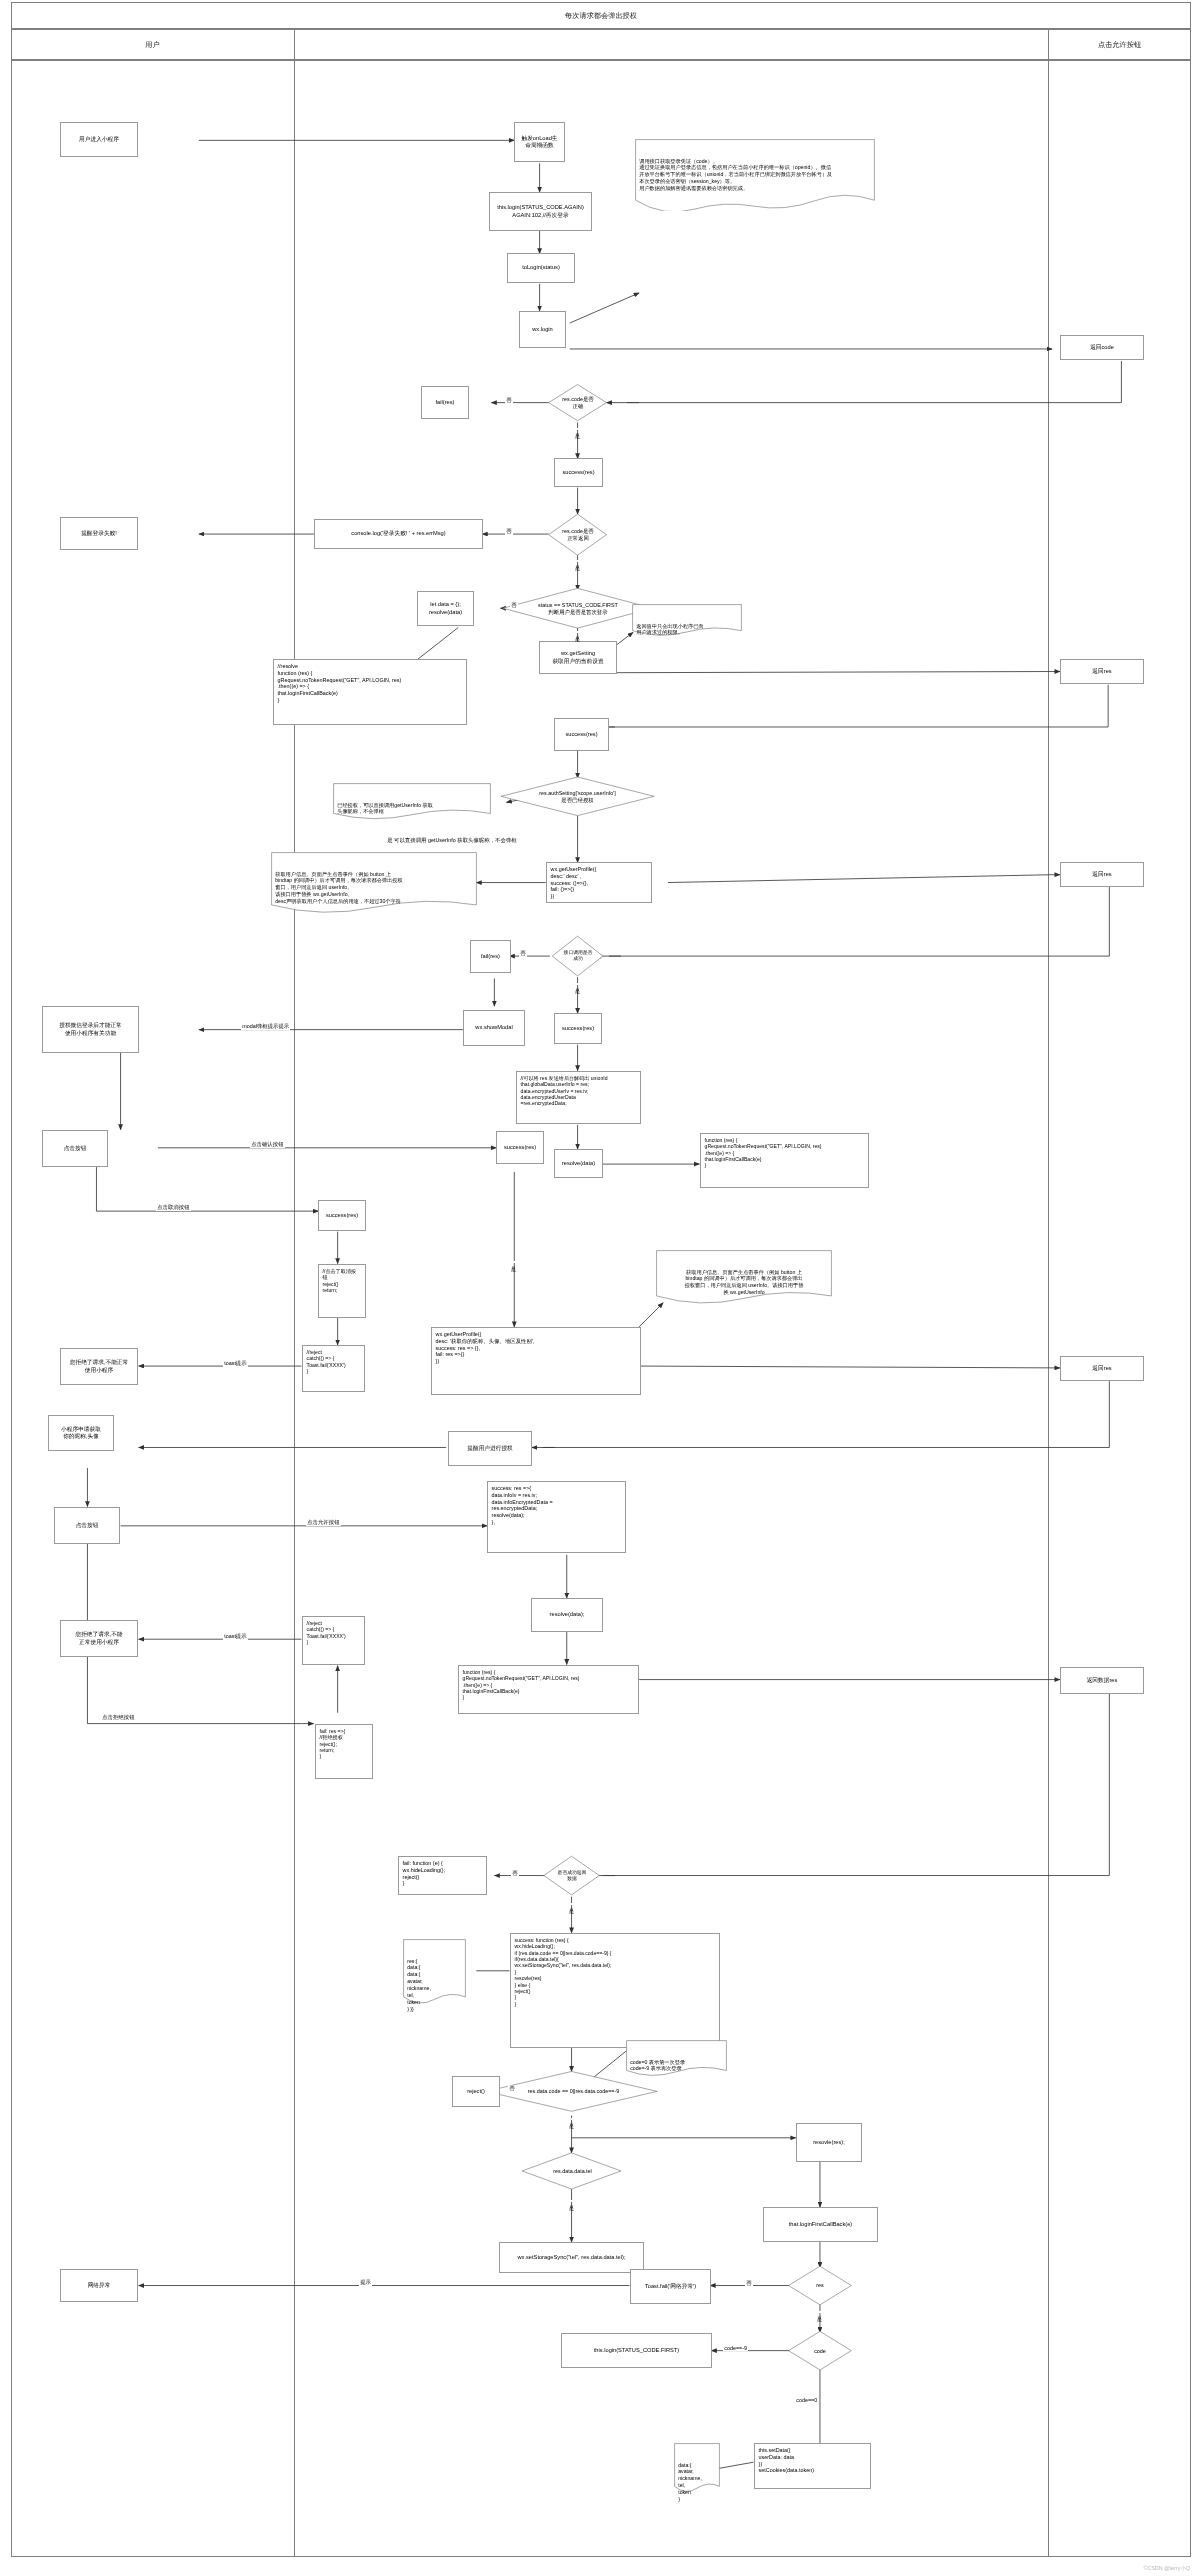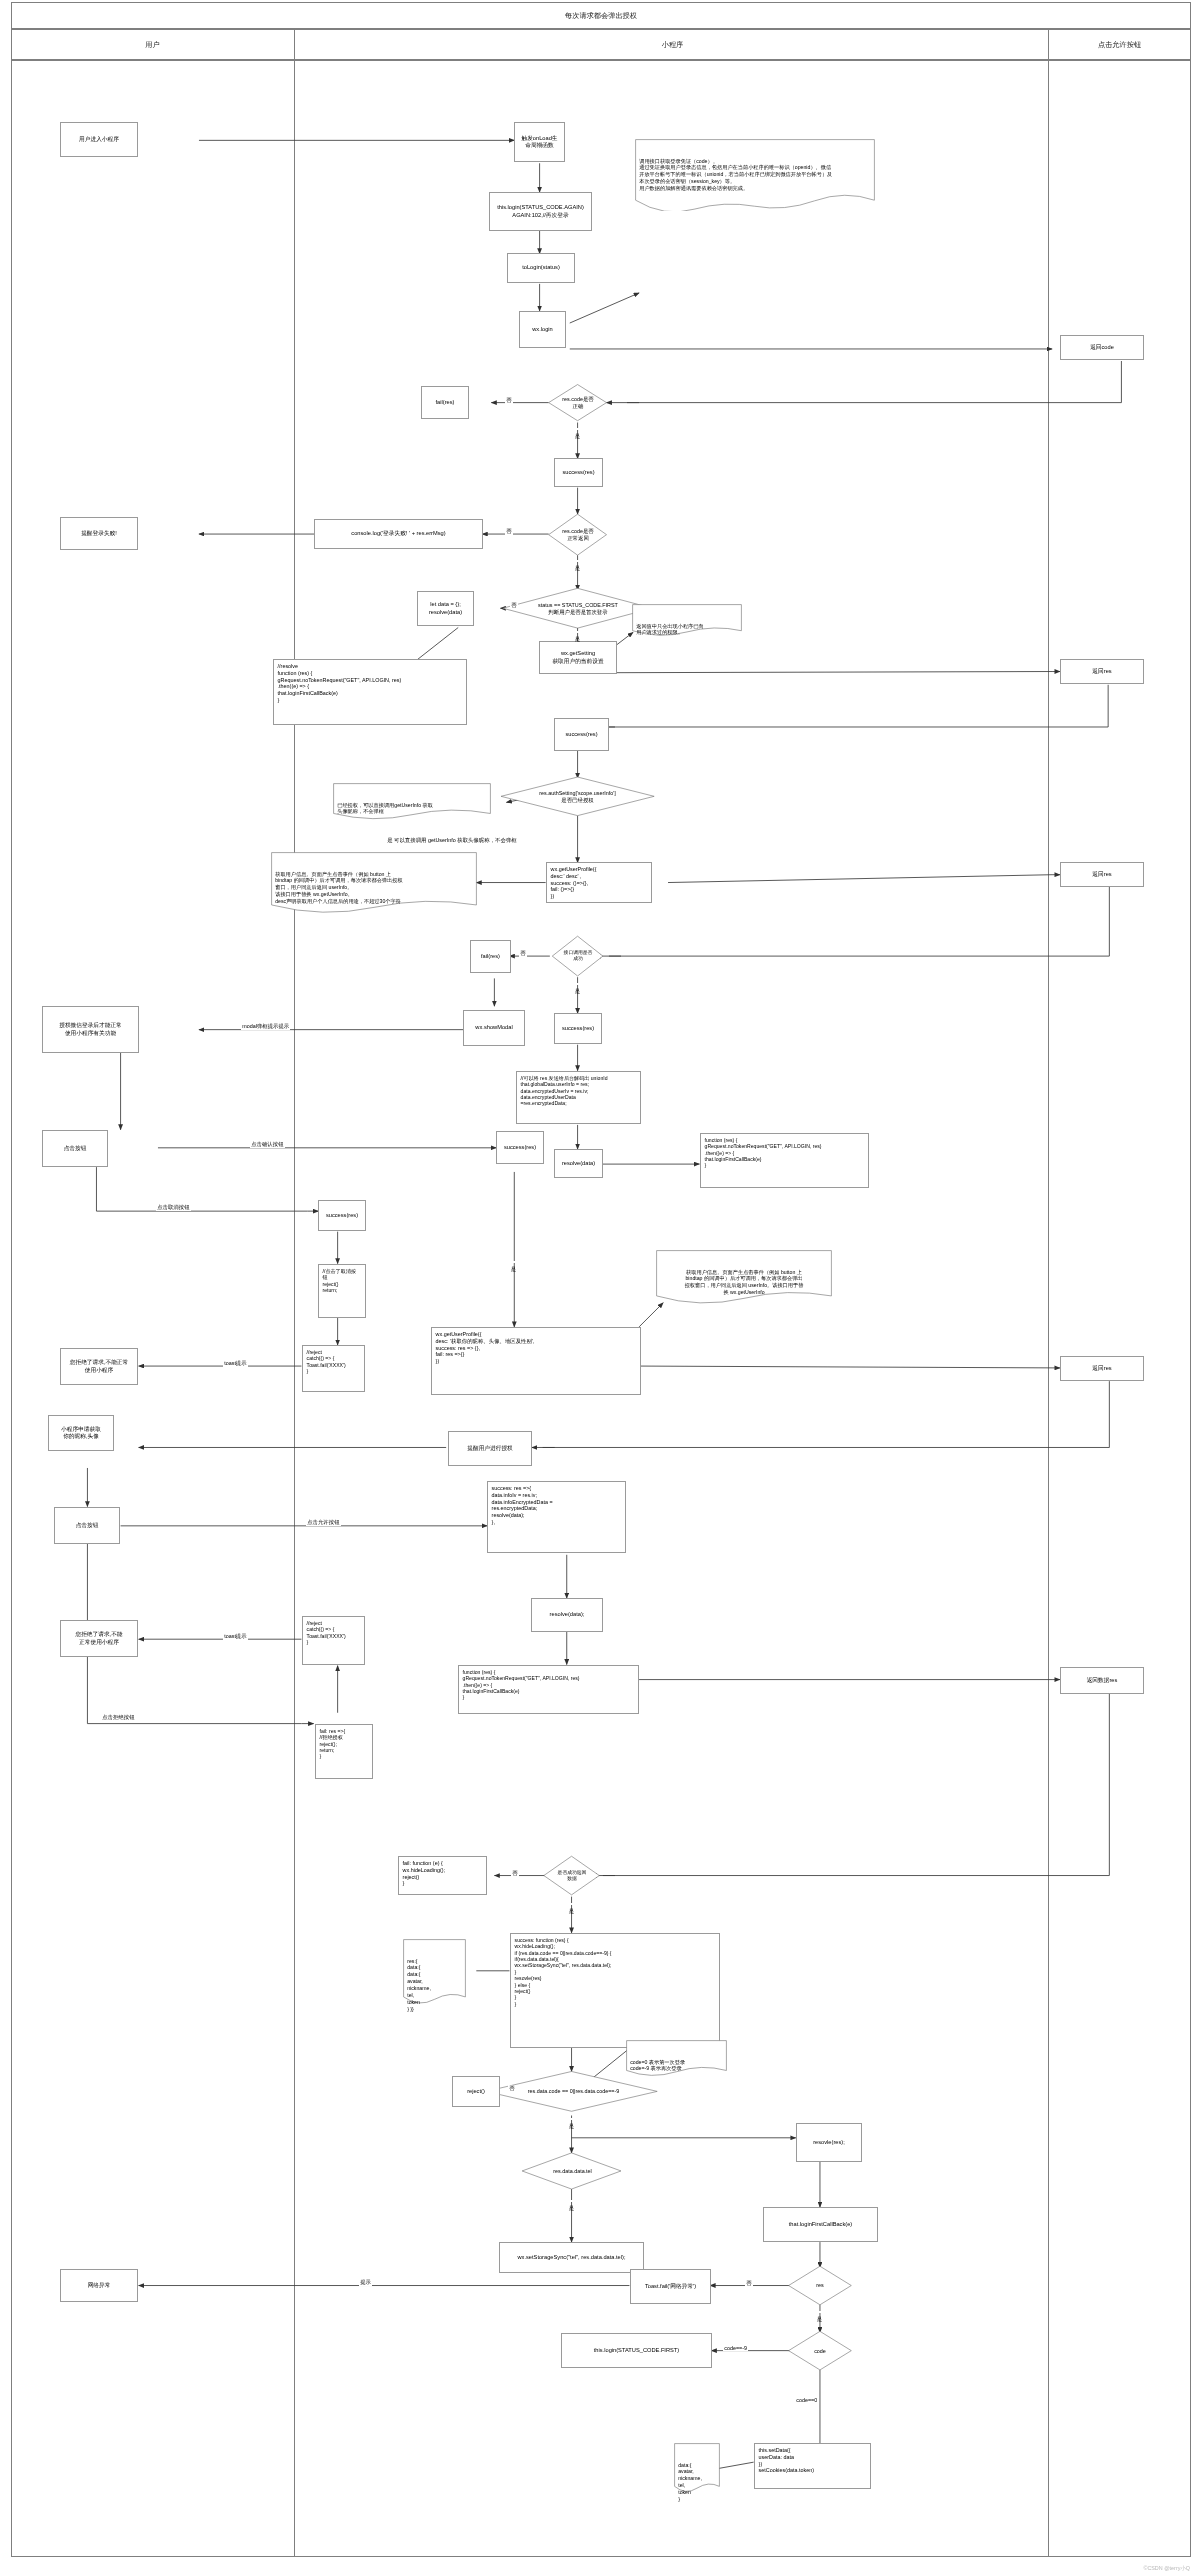--- a/index.html
+++ b/index.html
@@ -44,21 +44,20 @@
 
   <div class="frame title-bar">
     <span class="t">每次请求都会弹出授权</span>
   </div>
   <div class="frame lane-head"></div>
   <div class="frame lane-body"></div>
   <div class="vdiv" style="left:294px;"></div>
   <div class="vdiv" style="left:1048px;"></div>
 
   <div class="lane-label" style="left:11px;width:283px;">用户</div>
-  <div class="lane-label" style="left:296px;width:753px;">小程序</div>
   <div class="lane-label" style="left:1049px;width:141px;">点击允许按钮</div>
 
   <svg class="diag" viewBox="0 0 1992 4271" xmlns="http://www.w3.org/2000/svg">
     <defs>
       <marker id="ah" markerWidth="10" markerHeight="8" refX="9" refY="4" orient="auto" markerUnits="userSpaceOnUse">
         <path d="M0,0 L10,4 L0,8 z" fill="#303030"></path>
       </marker>
     </defs>
     <g stroke="#3a3a3a" stroke-width="1.4" fill="none" marker-end="url(#ah)">
 

